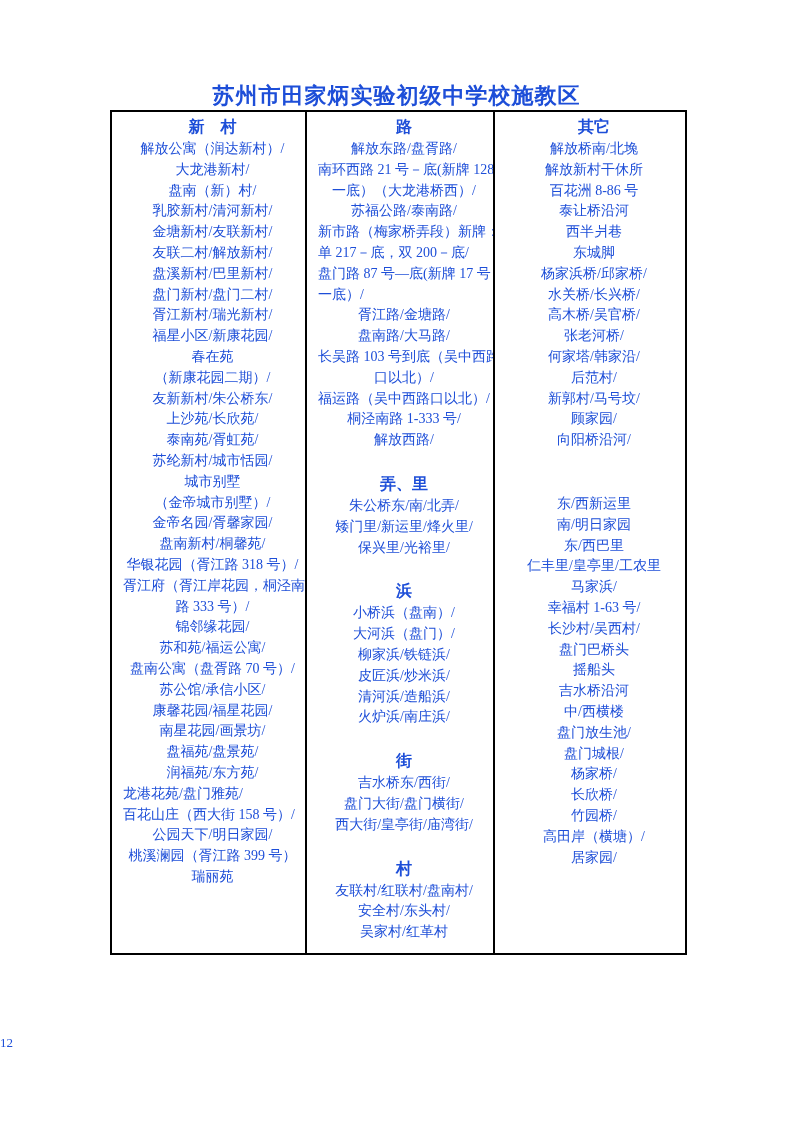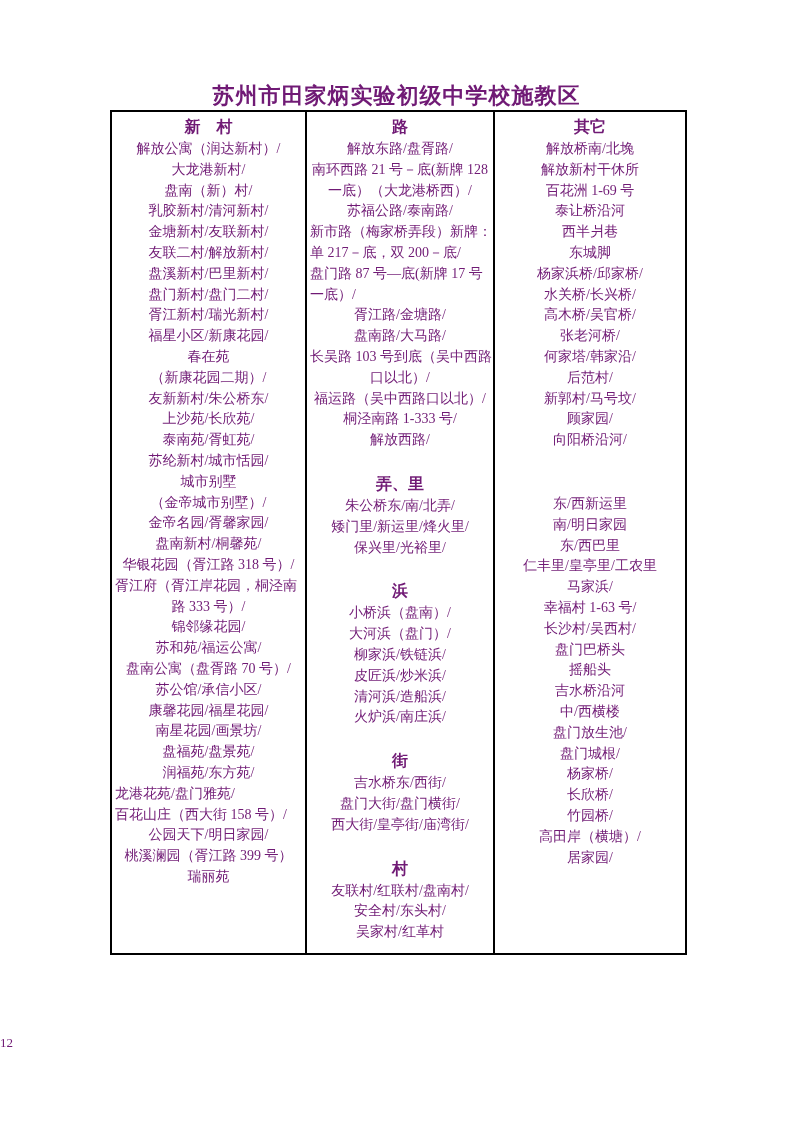--- a/index.html
+++ b/index.html
@@ -1,20 +1,20 @@
 <!DOCTYPE html>
 <html lang="zh"><head>
 <meta charset="utf-8">
 <style>
   html,body { margin:0; padding:0; background:#ffffff; }
   .page {
     position:relative;
     width:793px; height:1122px;
     background:#ffffff;
-    color:#701a75;
+    color:#1d4ed8;
     font-family:"Liberation Serif","DejaVu Serif",serif;
     overflow:hidden;
   }
   .doc-title {
     position:absolute;
     left:0; top:81px; width:100%;
     text-align:center;
     font-family:"Liberation Sans","DejaVu Sans",sans-serif;
     font-weight:bold;
     font-size:22px;
@@ -25,21 +25,21 @@
     position:absolute;
     left:110px; top:110px;
     width:577px; height:845px;
     box-sizing:border-box;
     border:2px solid #000;
     display:flex;
     align-items:stretch;
   }
   .col {
     box-sizing:border-box;
-    padding:2px 3px 8px 3px;
+    padding:2px 3px 8px 11px;
     overflow:hidden;
   }
   .col-1 { width:193px; }
   .col-2 { width:188px; border-left:2px solid #000; }
   .col-3 { flex:1; border-left:2px solid #000; }
   .col-header {
     text-align:center;
     font-family:"Liberation Sans","DejaVu Sans",sans-serif;
     font-weight:bold;
     font-size:16px;
@@ -166,21 +166,21 @@
           <div class="line">友联村/红联村/盘南村/</div>
           <div class="line">安全村/东头村/</div>
           <div class="line">吴家村/红革村</div>
         </div>
       </div>
       <div class="col col-3">
         <div class="col-header">其它</div>
         <div class="section">
           <div class="line">解放桥南/北堍</div>
           <div class="line">解放新村干休所</div>
-          <div class="line">百花洲 1-69 号</div>
+          <div class="line">百花洲 8-86 号</div>
           <div class="line">泰让桥沿河</div>
           <div class="line">西半爿巷</div>
           <div class="line">东城脚</div>
           <div class="line">杨家浜桥/邱家桥/</div>
           <div class="line">水关桥/长兴桥/</div>
           <div class="line">高木桥/吴官桥/</div>
           <div class="line">张老河桥/</div>
           <div class="line">何家塔/韩家沿/</div>
           <div class="line">后范村/</div>
           <div class="line">新郭村/马号坟/</div>

